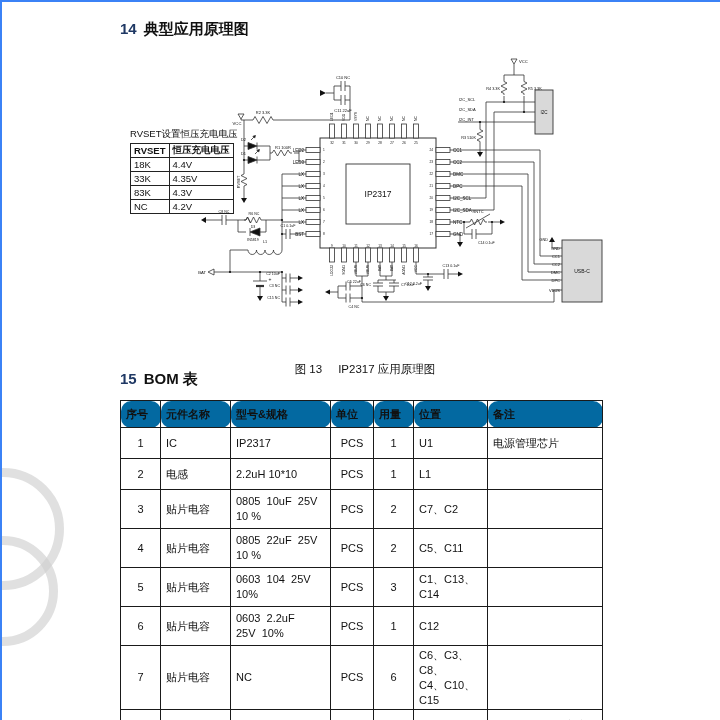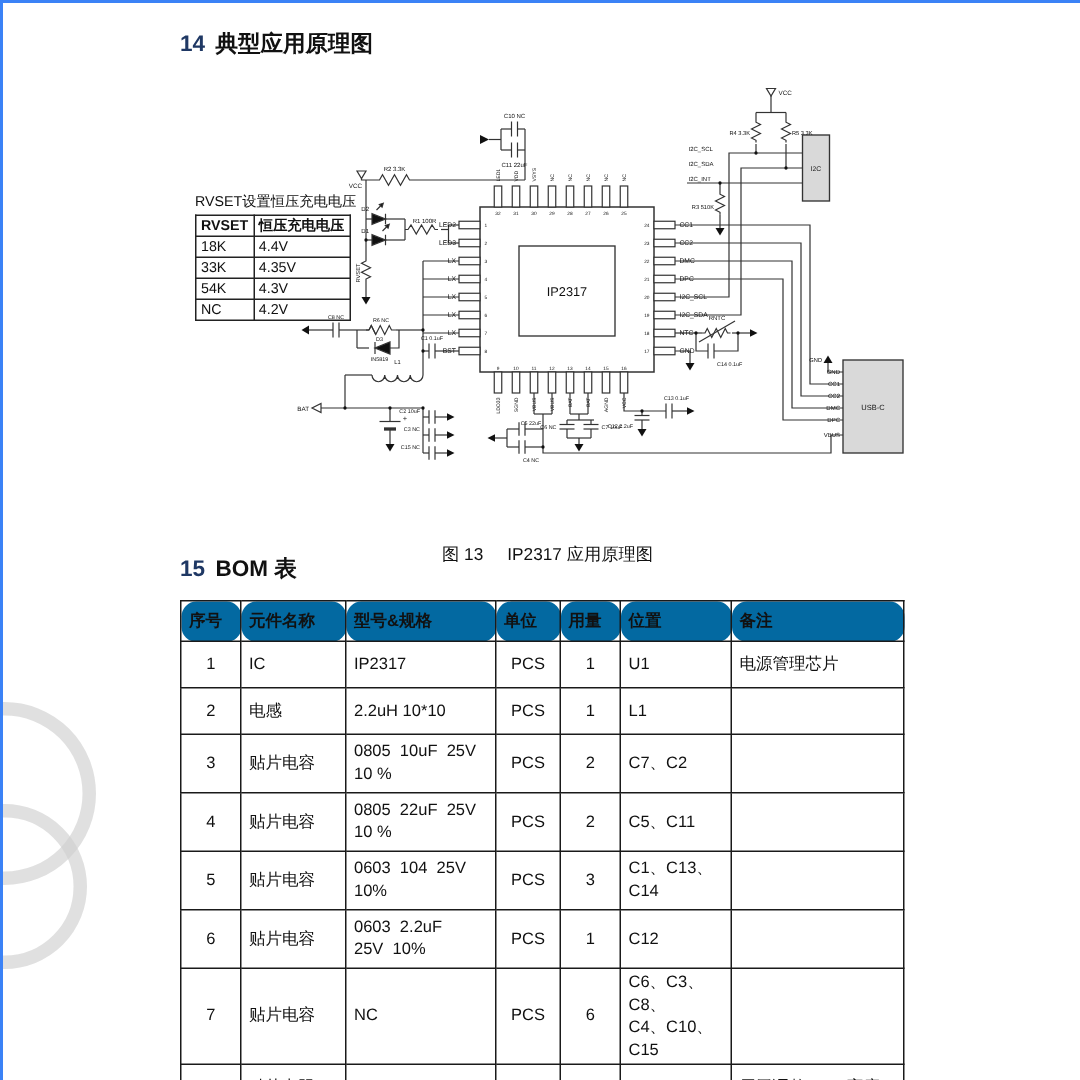--- a/index.html
+++ b/index.html
@@ -424,21 +424,21 @@
       <tbody id="rvset-body">
           <tr>
             <td>18K</td>
             <td>4.4V</td>
           </tr>
           <tr>
             <td>33K</td>
             <td>4.35V</td>
           </tr>
           <tr>
-            <td>54K</td>
+            <td>83K</td>
             <td>4.3V</td>
           </tr>
           <tr>
             <td>NC</td>
             <td>4.2V</td>
           </tr>
         </tbody>
     </table>
   </div>
 

